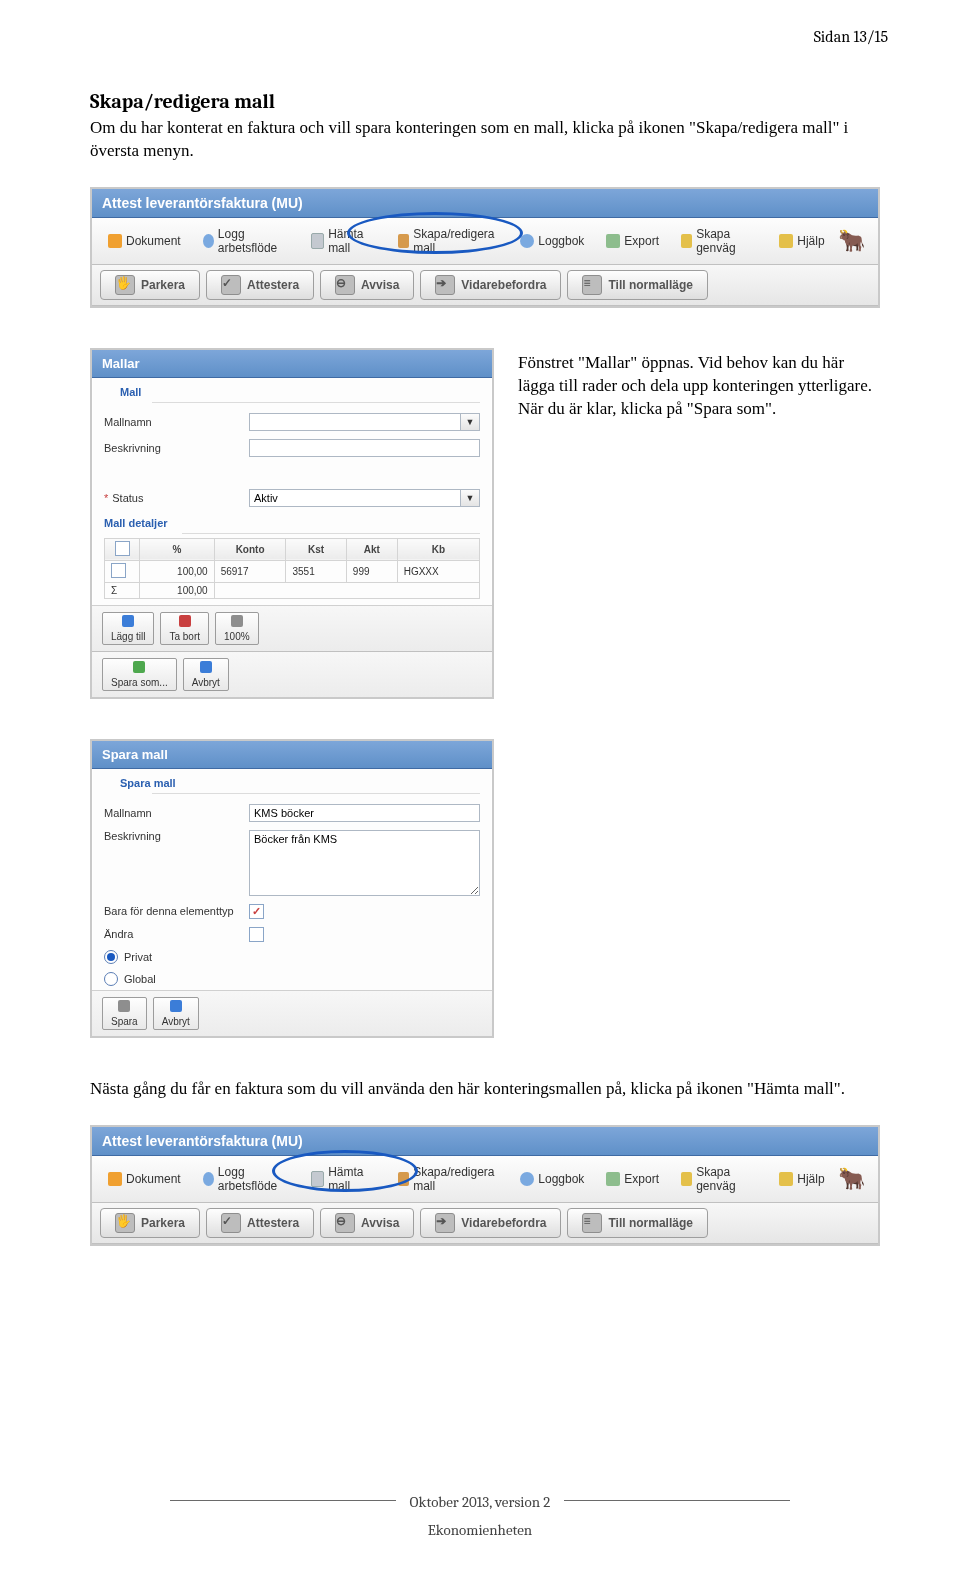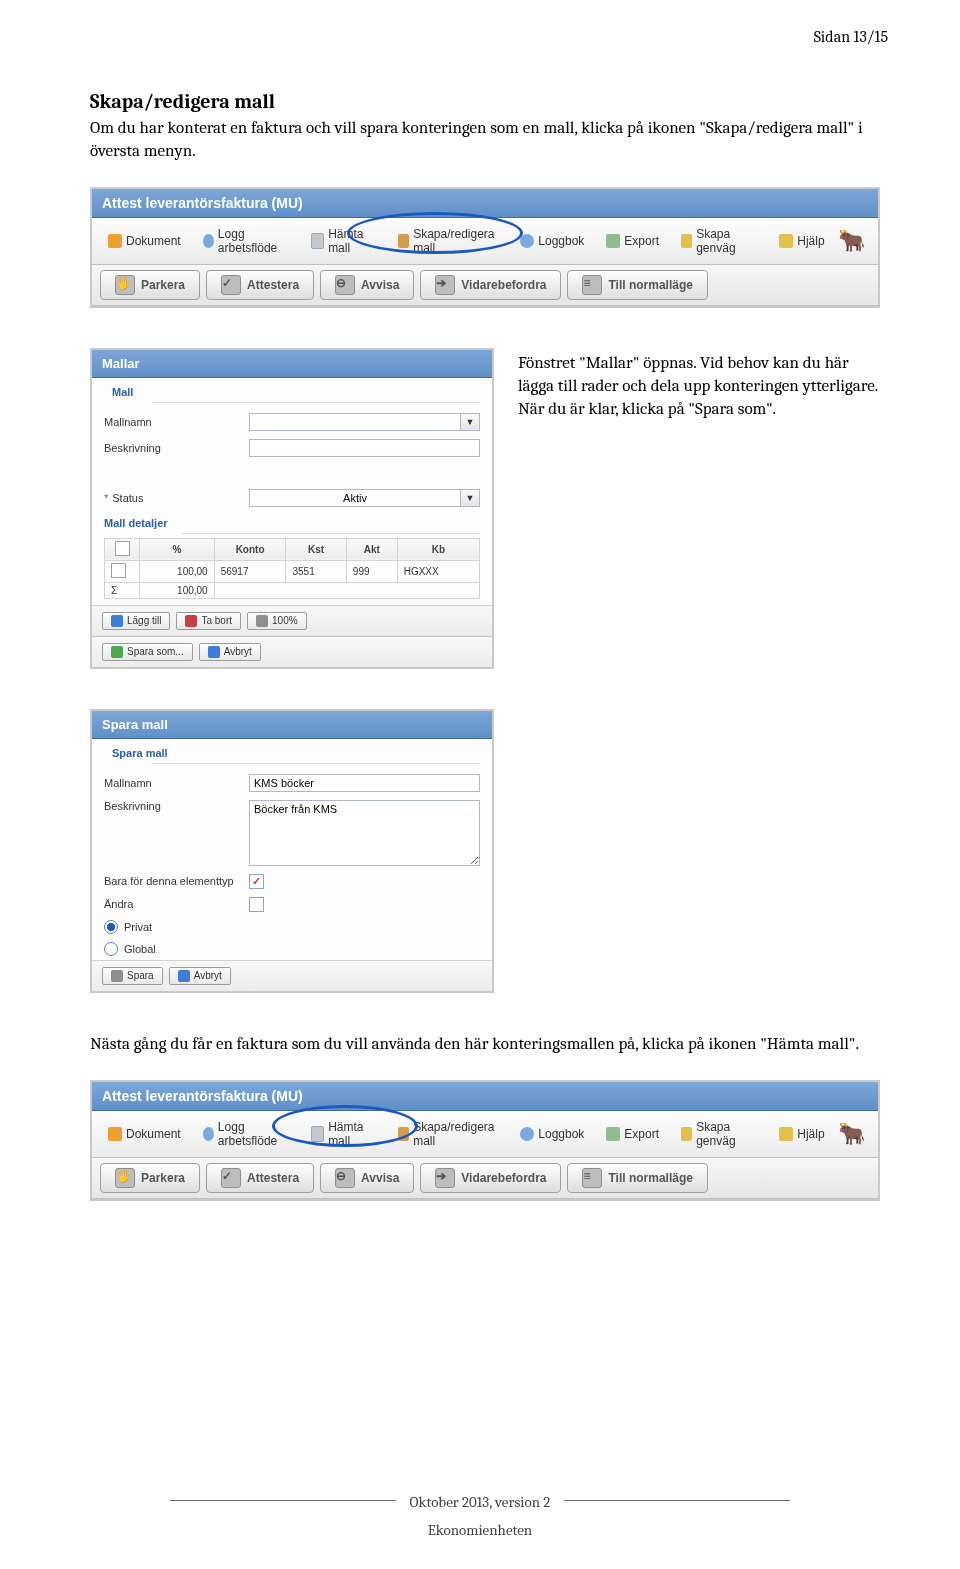--- a/index.html
+++ b/index.html
@@ -24,20 +24,21 @@
   }
   h2.section-title {
     font-size: 20px;
     font-weight: bold;
     margin: 0 0 4px 0;
   }
   p.body {
     font-size: 17px;
     line-height: 1.35;
     margin: 0 0 14px 0;
+    font-family: Liberation Serif, serif;
   }
   .row {
     margin: 24px 0 40px 0;
   }
   .row.flex {
     display: flex;
     align-items: flex-start;
     gap: 24px;
   }
   .row.flex .body { flex: 1; margin-top: 4px; }
@@ -132,21 +133,21 @@
   .panel-title {
     background: linear-gradient(#7da6d9, #5f90c8);
     color: #fff;
     font-weight: bold;
     font-size: 13px;
     padding: 6px 10px;
     border-bottom: 1px solid #3f6aa3;
   }
   .fieldset-label {
     color: #2a5fb0;
-    padding: 8px 12px 2px 20px;
+    padding: 8px 12px 2px 28px;
     font-weight: bold;
   }
   .hr {
     height: 1px;
     background: #dcdcdc;
     margin: 2px 12px 6px 60px;
   }
   .field-row {
     display: flex;
     align-items: center;
@@ -159,21 +160,21 @@
   .field-row .req { color: #c84040; margin-right: 4px; }
   .field-row input[type=text], .field-row textarea, .field-row select {
     flex: 1;
     border: 1px solid #aeb8c4;
     font-family: Verdana, Arial, sans-serif;
     font-size: 11px;
     padding: 2px 4px;
   }
   .field-row textarea { height: 60px; resize: vertical; }
   .field-row .dropdown { display: flex; flex: 1; }
-  .field-row .dropdown input { flex: 1; border-right: none; text-align: center; }
+  .field-row .dropdown input { flex: 1; border-right: none; }
   .field-row .dropdown .dd-btn {
     width: 18px;
     border: 1px solid #aeb8c4;
     background: linear-gradient(#fbfbfb,#e4e4e4);
     display: flex; align-items: center; justify-content: center;
     font-size: 9px;
     cursor: pointer;
   }
 
   
@@ -210,20 +211,21 @@
   .mini-btn {
     display: inline-flex;
     align-items: center;
     gap: 4px;
     border: 1px solid #9c9c9c;
     background: linear-gradient(#fefefe,#e8e8e8);
     padding: 2px 8px;
     font-size: 10px;
     border-radius: 2px;
     cursor: pointer;
+    flex-direction: column;
   }
   .mini-btn .i {
     display: inline-block;
     width: 12px; height: 12px;
     border-radius: 2px;
   }
   .i-green { background: #4ea84e; }
   .i-red   { background: #c94040; }
   .i-blue  { background: #3b7dd8; }
   .i-grey  { background: #8e8e8e; }

